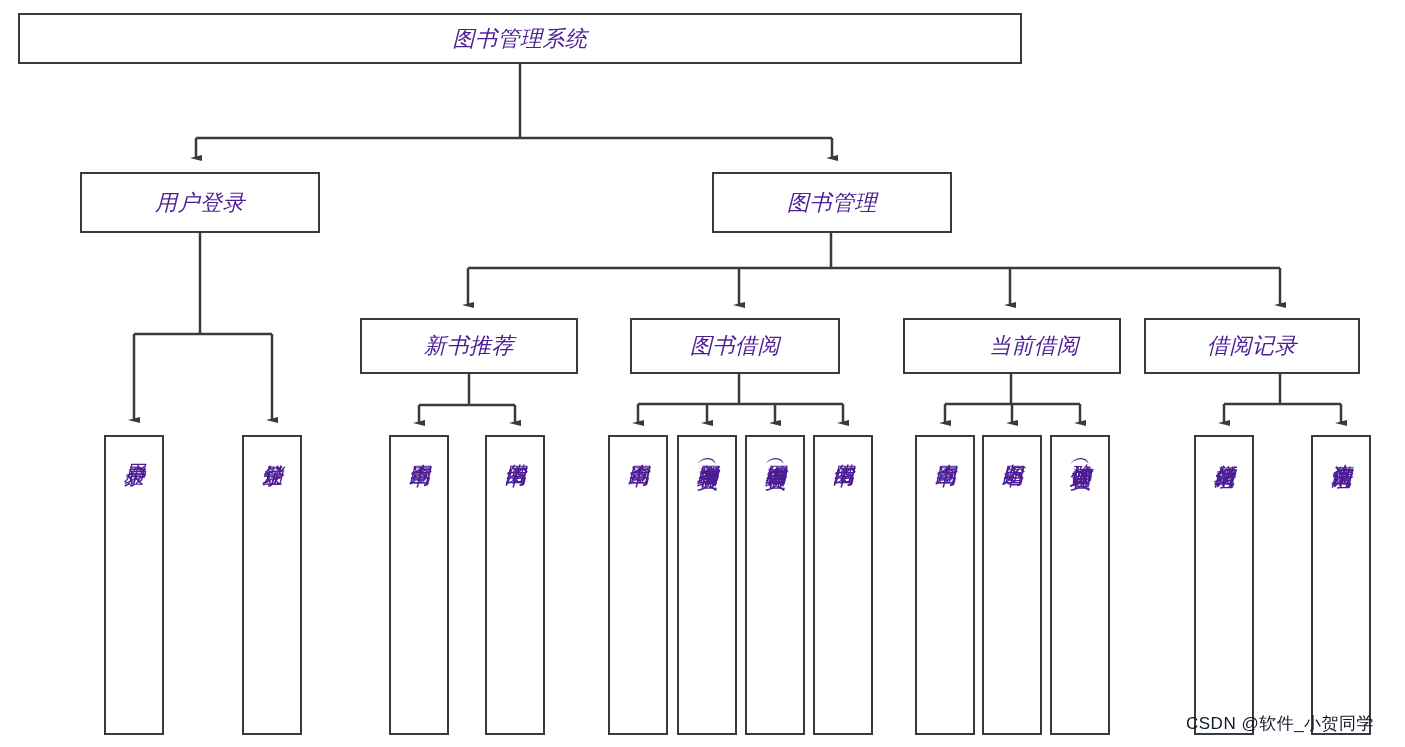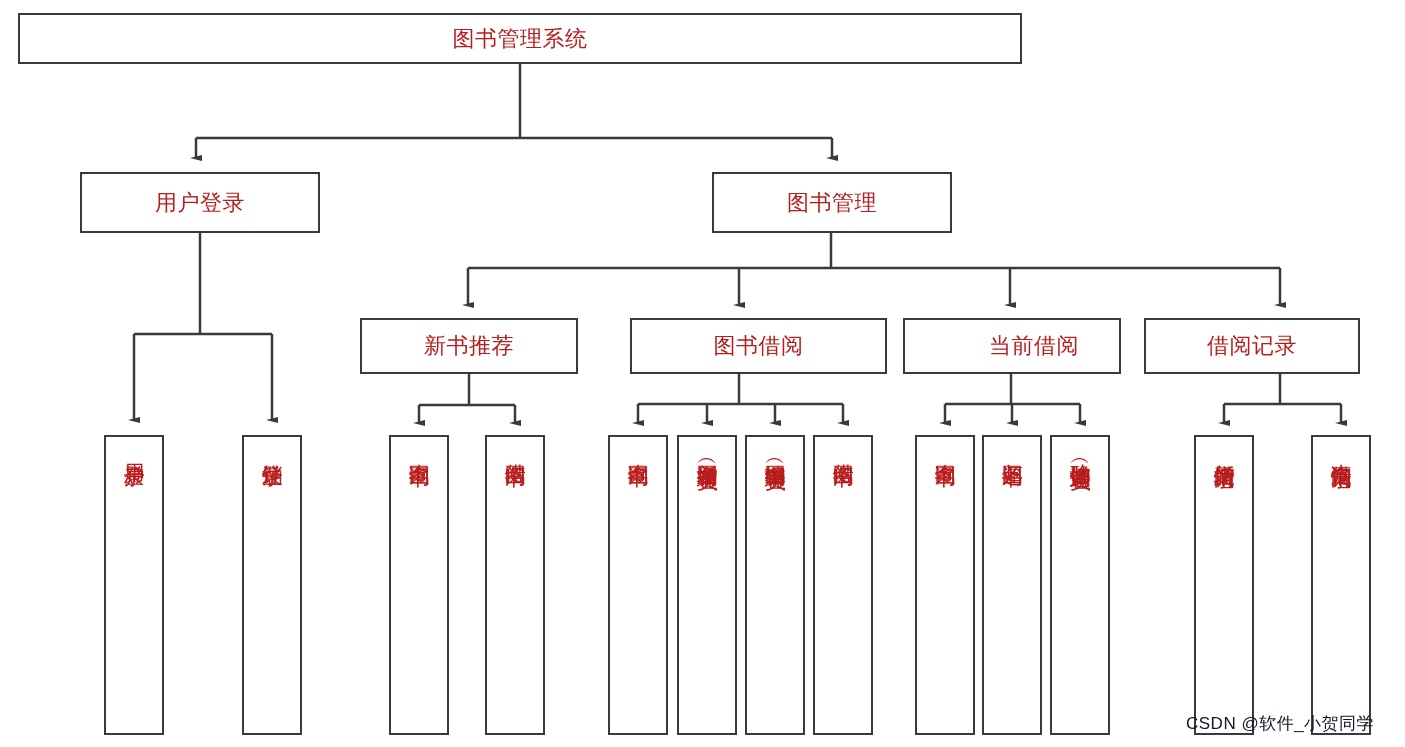--- a/index.html
+++ b/index.html
@@ -23,23 +23,24 @@
     box-sizing: border-box;
     border: 2px solid #3a3a3a;
     background: #ffffff;
     display: flex;
     align-items: center;
     justify-content: center;
   }
   .node-label {
     font-size: 21px;
     line-height: 1.15;
-    color: #b91c1c;
+    color: #4c1d95;
     letter-spacing: 0.5px;
     white-space: nowrap;
+    font-style: italic;
   }
   .node.leaf {
     align-items: flex-start;
     justify-content: center;
     padding-top: 10px;
   }
   .node.leaf .node-label {
     writing-mode: vertical-rl;
     text-orientation: upright;
     font-size: 21px;
@@ -134,21 +135,21 @@
   </div>
 
   <div class="node level2" style="left:712px; top:172px; width:240px; height:61px;">
     <span class="node-label">图书管理</span>
   </div>
 
   <div class="node level3" style="left:360px; top:318px; width:218px; height:56px;">
     <span class="node-label">新书推荐</span>
   </div>
 
-  <div class="node level3" style="left:630px; top:318px; width:257px; height:56px;">
+  <div class="node level3" style="left:630px; top:318px; width:210px; height:56px;">
     <span class="node-label">图书借阅</span>
   </div>
 
   <div class="node level3" style="left:903px; top:318px; width:218px; height:56px;padding-left:44px;">
     <span class="node-label">当前借阅</span>
   </div>
 
   <div class="node level3" style="left:1104px; top:318px; width:216px; height:56px;margin-left:40px;">
     <span class="node-label">借阅记录</span>
   </div>

